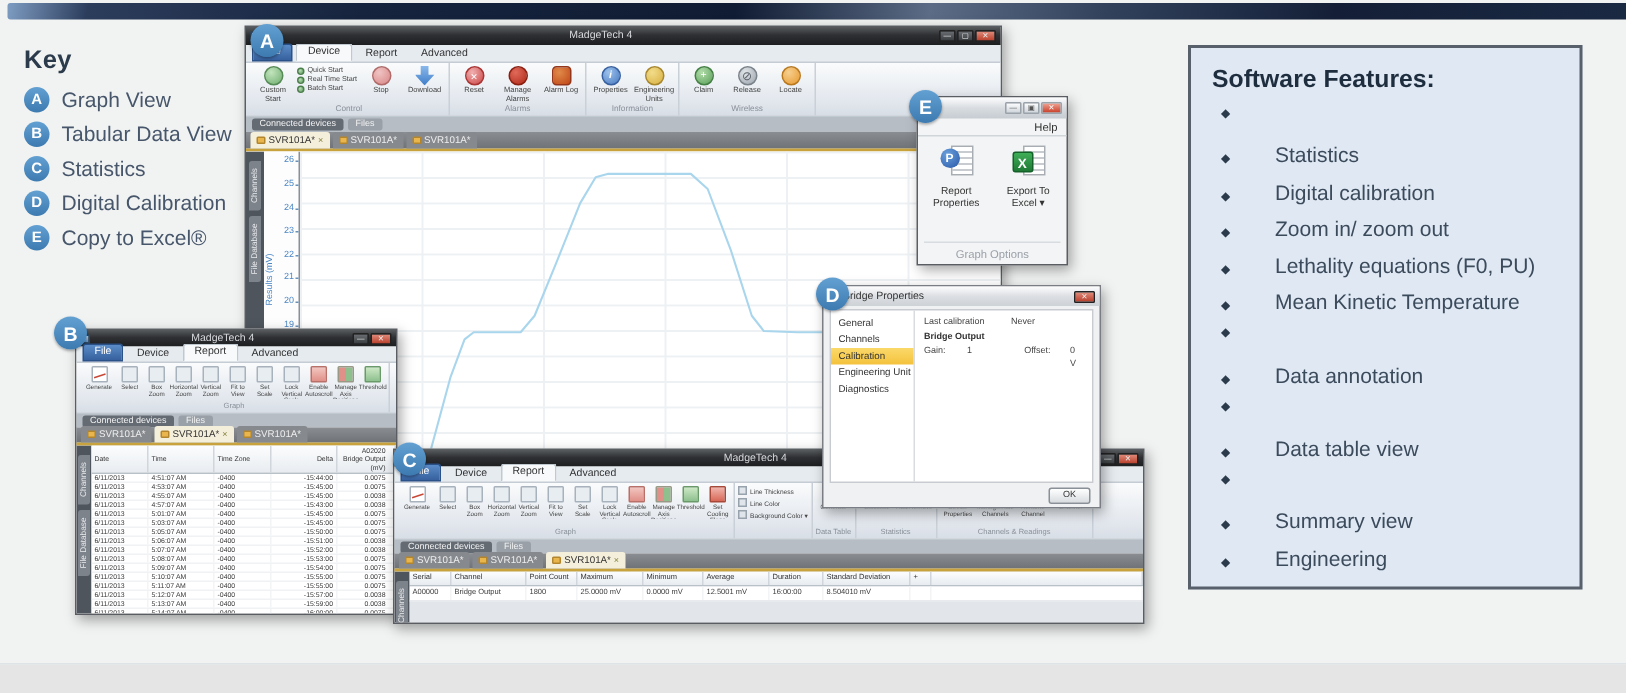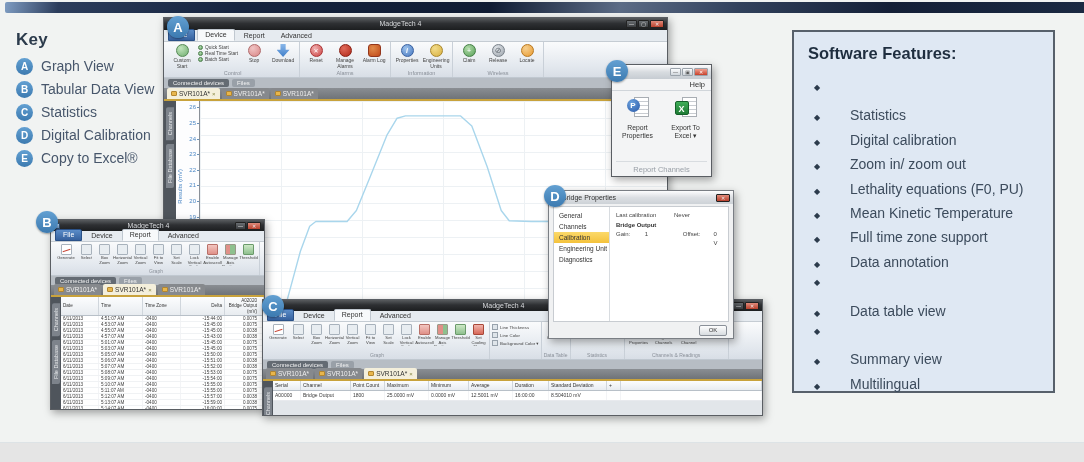--- a/index.html
+++ b/index.html
@@ -18,21 +18,21 @@
   .badge { display:flex; align-items:center; justify-content:center; border-radius:50%;
     background:linear-gradient(#63a0d2,#3c7ab0); color:#fff; font-weight:bold; }
   .badge-key { width:17px; height:17px; font-size:10px; flex:0 0 17px; }
   .key-label { font-size:14px; color:#47566b; margin-left:8px; white-space:nowrap; }
 
   
   .float-badge { position:absolute; width:22px; height:22px; font-size:13px; z-index:60; box-shadow:0 1px 2px rgba(0,0,0,.35); }
 
   
   #features { position:absolute; left:792px; top:30px; width:263px; height:363px; background:#dfe8f3; border:2px solid #57606b; padding:12px 10px 8px 14px; }
-  #features h2 { font-size:16.5px; color:#1f2e3f; margin-bottom:20px; }
+  #features h2 { font-size:16.5px; color:#1f2e3f; margin-bottom:8px; }
   .feat-item { display:flex; align-items:baseline; height:24.4px; }
   .feat-bullet { font-size:8px; color:#2c3b4c; width:12px; flex:0 0 12px; margin-left:6px; }
   .feat-text { font-size:14px; color:#3c4b5c; margin-left:24px; white-space:nowrap; }
 
   
   .win { position:absolute; background:#eceef0; border:1px solid #5a5e63; box-shadow:2px 3px 8px rgba(0,0,0,.35); display:flex; flex-direction:column; }
   .titlebar { height:12px; background:linear-gradient(#585b5e,#2e3033 45%,#1c1e20); display:flex; align-items:center; padding:0 3px; flex:0 0 12px; }
   .win-ico { width:6px; height:6px; background:linear-gradient(#bcd2e8,#5d88b8); border:1px solid #2c4a66; margin-right:2px; flex:0 0 6px; }
   .win-title { flex:1; text-align:center; color:#d8dadd; font-size:7px; line-height:12px; white-space:nowrap; overflow:hidden; }
   .winbtns { display:flex; gap:1px; }
@@ -219,21 +219,20 @@
         <div class="feat-item">
           <span class="feat-bullet">◆</span>
           <span class="feat-text">Lethality equations (F0, PU)</span>
         </div>
         <div class="feat-item">
           <span class="feat-bullet">◆</span>
           <span class="feat-text">Mean Kinetic Temperature</span>
         </div>
         <div class="feat-item">
           <span class="feat-bullet">◆</span>
-          <span class="feat-text">Full time zone support</span>
         </div>
         <div class="feat-item">
           <span class="feat-bullet">◆</span>
           <span class="feat-text">Data annotation</span>
         </div>
         <div class="feat-item">
           <span class="feat-bullet">◆</span>
         </div>
         <div class="feat-item">
           <span class="feat-bullet">◆</span>
@@ -241,21 +240,21 @@
         </div>
         <div class="feat-item">
           <span class="feat-bullet">◆</span>
         </div>
         <div class="feat-item">
           <span class="feat-bullet">◆</span>
           <span class="feat-text">Summary view</span>
         </div>
         <div class="feat-item">
           <span class="feat-bullet">◆</span>
-          <span class="feat-text">Multilingual</span>
+          <span class="feat-text">Engineering</span>
         </div>
       </div>
   </div>
 
   <div class="win" id="win-a" style="left:163px;top:17px;width:505px;height:315px;z-index:10">
     <div class="titlebar">
       <span class="win-ico"></span>
       <span class="win-title">MadgeTech 4</span>
       <span class="winbtns">
         <span class="wbtn">—</span>
@@ -434,21 +433,21 @@
           <span class="ebtn-label">Report Properties</span>
         </div>
         <div class="ebtn">
           <span class="eic ic-e-export-excel">
             <span class="page"></span>
             <span class="xlbox">X</span>
           </span>
           <span class="ebtn-label">Export To Excel ▾</span>
         </div>
       </div>
-    <div class="egroup-label">Report Channels</div>
+    <div class="egroup-label">Graph Options</div>
   </div>
 
   <div class="win" id="win-b" style="left:50px;top:219px;width:215px;height:191px;z-index:20">
     <div class="titlebar" style="height:11px;flex-basis:11px">
       <span class="win-ico"></span>
       <span class="win-title">MadgeTech 4</span>
       <span class="winbtns">
         <span class="wbtn">—</span>
         <span class="wbtn close">✕</span>
       </span>

